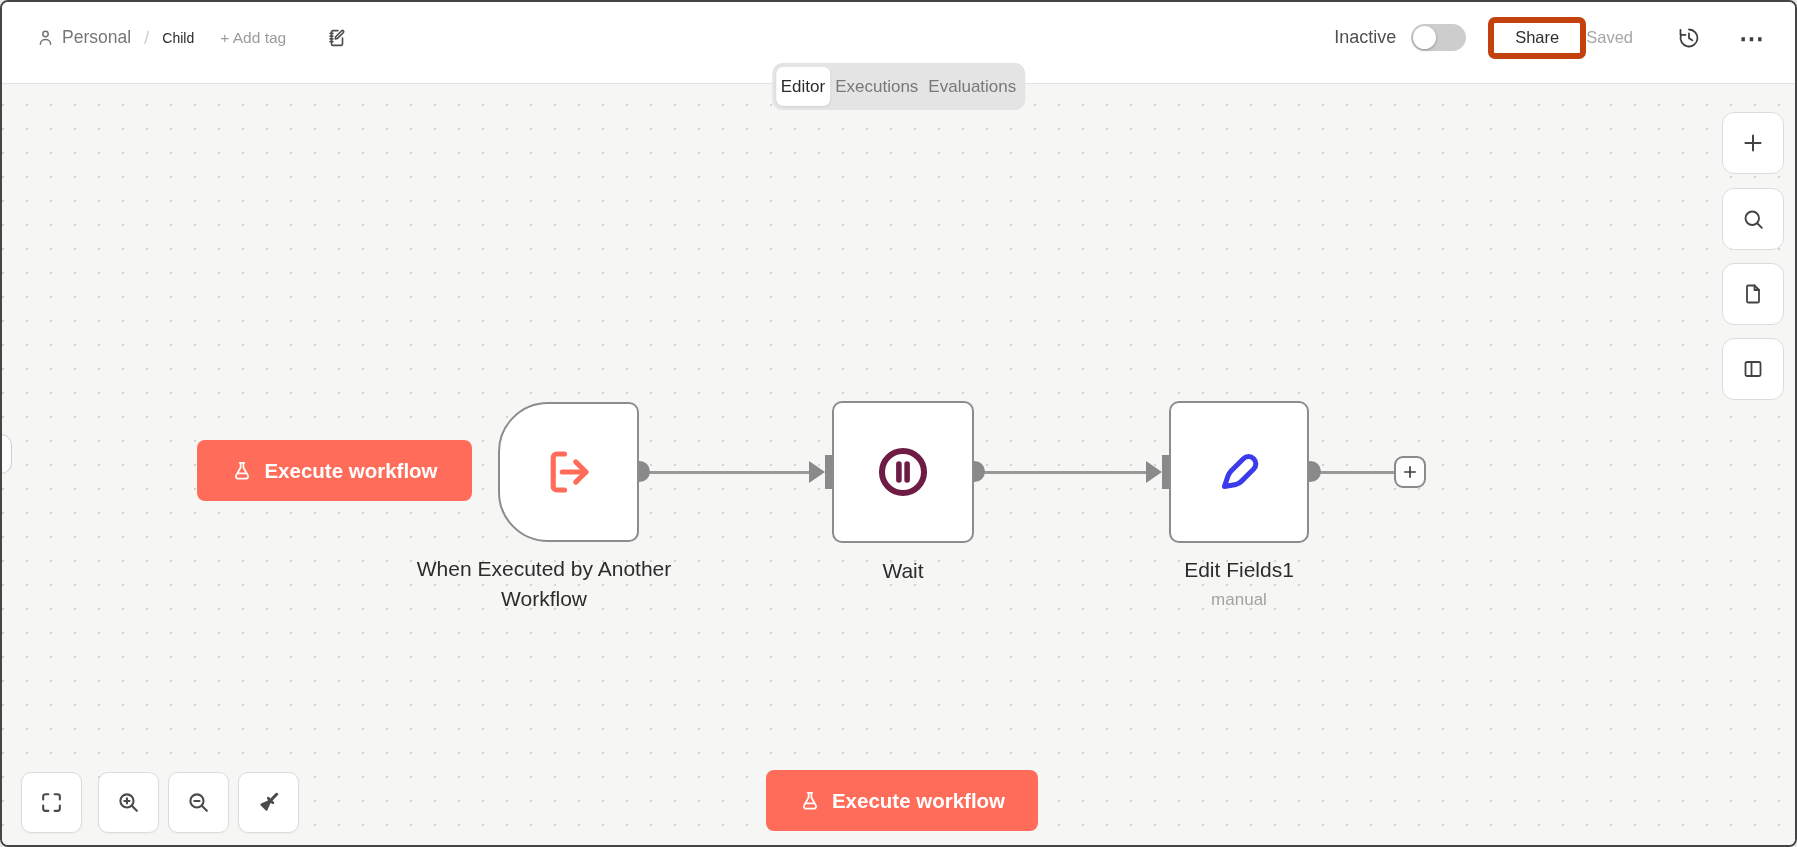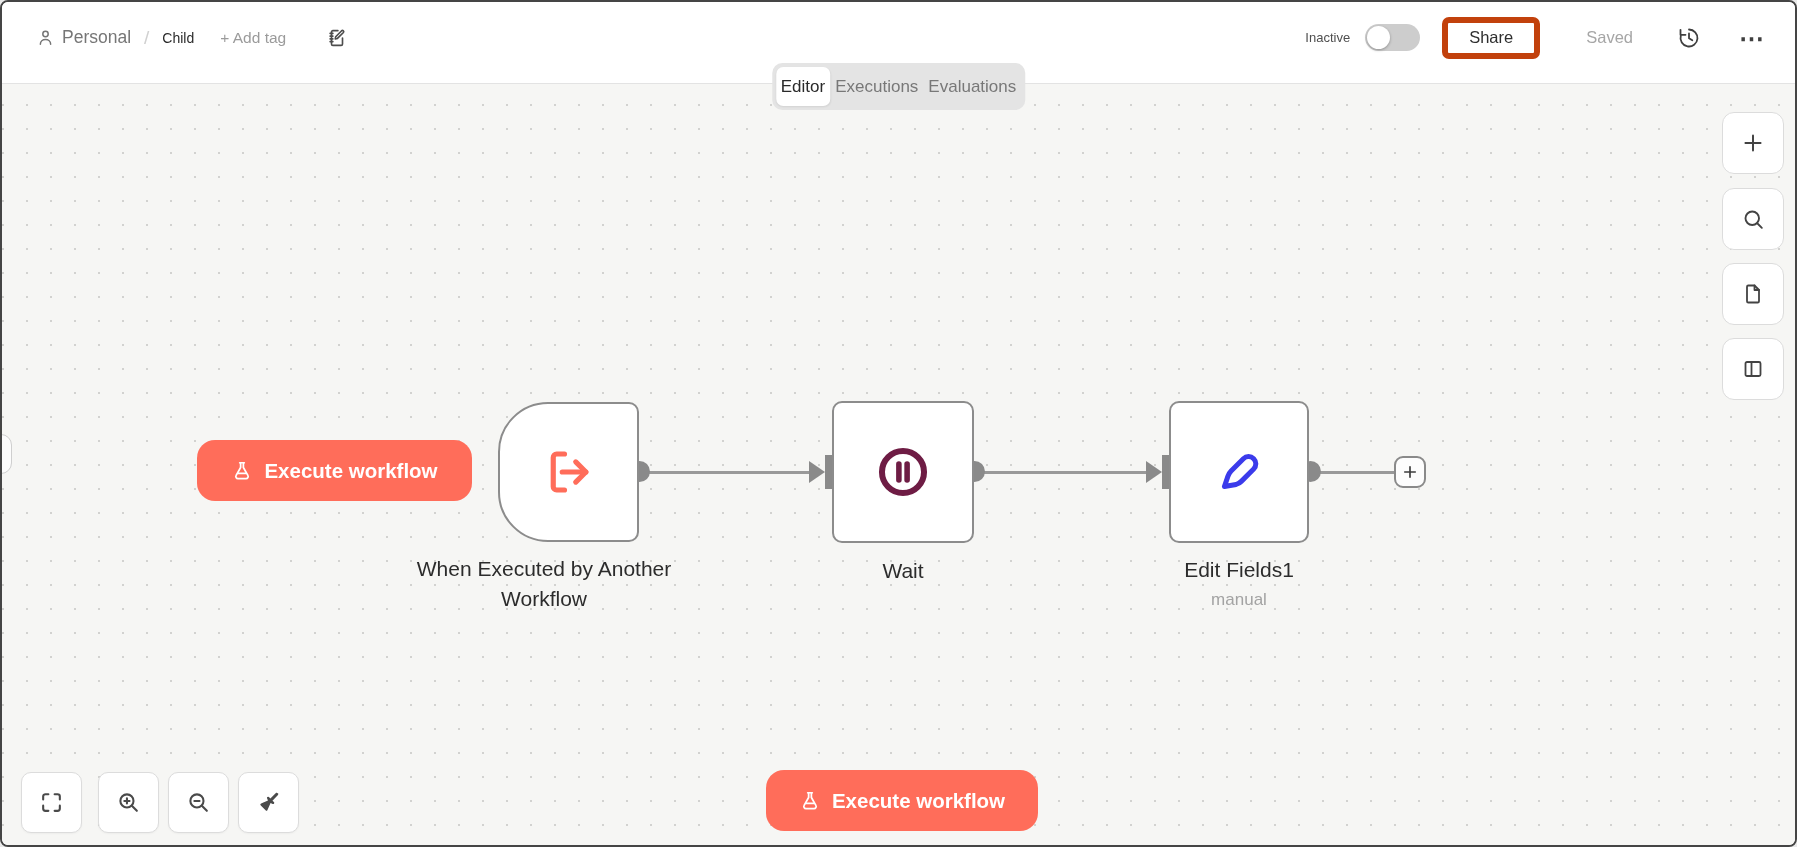--- a/index.html
+++ b/index.html
@@ -20,30 +20,30 @@
     padding:0 30px 10px 34px; z-index:5;
   }
   .header-left{ display:flex; align-items:center; }
   .crumb-project{ display:flex; align-items:center; gap:7px; color:#767676; font-size:17.5px; }
   .crumb-sep{ color:#d0d0d0; font-size:19px; margin:0 13px; }
   .workflow-name{ color:#2b2b2b; font-size:14px; font-weight:500; }
   .add-tag{ color:#9b9b9b; font-size:15.5px; font-weight:500; margin-left:26px; cursor:pointer; }
   .note-btn{ margin-left:40px; display:flex; align-items:center; cursor:pointer; color:#4d4d4d; }
 
   .header-right{ display:flex; align-items:center; }
-  .status-label{ color:#4f4f4f; font-size:13px; }
+  .status-label{ color:#4f4f4f; font-size:18px; }
   .toggle{ position:relative; width:55px; height:27px; border-radius:14px;
     background:#cdcdcd; margin-left:15px; cursor:pointer; }
   .toggle-knob{ position:absolute; left:2px; top:2px; width:23px; height:23px;
     border-radius:50%; background:#fff; box-shadow:0 1px 3px rgba(0,0,0,.3); }
   .share-btn{ margin-left:22px; height:42px; padding:0 21px; background:#fff;
     border:6px solid #c2410c; border-radius:7px; font-size:16.5px; font-weight:500;
     color:#2e2e2e; display:flex; align-items:center; cursor:pointer;
     font-family:"Liberation Sans", sans-serif; }
-  .saved-label{ color:#a6a6a6; font-size:16.5px; margin-left:46px; }
+  .saved-label{ color:#a6a6a6; font-size:16.5px; }
   .history-btn{ margin-left:44px; color:#3f3f3f; display:flex; cursor:pointer; }
   .more-btn{ margin-left:38px; color:#3f3f3f; font-size:25px; line-height:10px;
     letter-spacing:1px; cursor:pointer; font-weight:700; }
 
   
   .tabstrip{
     position:absolute; top:61px; left:50%; transform:translateX(-50%);
     background:#e4e4e4; border-radius:10px; padding:4px; display:flex;
     z-index:10;
   }
@@ -74,21 +74,21 @@
   .line-3{ left:1313px; width:81px; }
 
   .out-dot{ position:absolute; width:21px; height:21px; border-radius:50%;
     background:#8a8a8a; top:377px; cursor:pointer; }
   .dot-1{ left:627px; } .dot-2{ left:962px; } .dot-3{ left:1298px; }
 
   .in-marker{ position:absolute; top:370px; width:30px; height:36px; }
   .marker-1{ left:806px; } .marker-2{ left:1143px; }
 
   .exec-btn{ position:absolute; background:var(--accent,#ff6d5a); color:#fff;
-    border:none; border-radius:18px; display:flex; align-items:center; justify-content:center;
+    border:none; border-radius:8px; display:flex; align-items:center; justify-content:center;
     gap:11px; font-size:20.5px; font-weight:600; cursor:pointer;
     font-family:"Liberation Sans", sans-serif; }
   .exec-canvas{ left:195px; top:356px; width:275px; height:61px; }
   .exec-bottom{ left:764px; top:686px; width:272px; height:61px; }
 
   .node-label{ position:absolute; text-align:center; color:#2c2c2c;
     font-size:21px; font-weight:500; line-height:30px; }
   .label-trigger{ left:392px; top:470px; width:300px; }
   .label-wait{ left:801px; top:472px; width:200px; }
   .label-edit{ left:1087px; top:471px; width:300px; }

